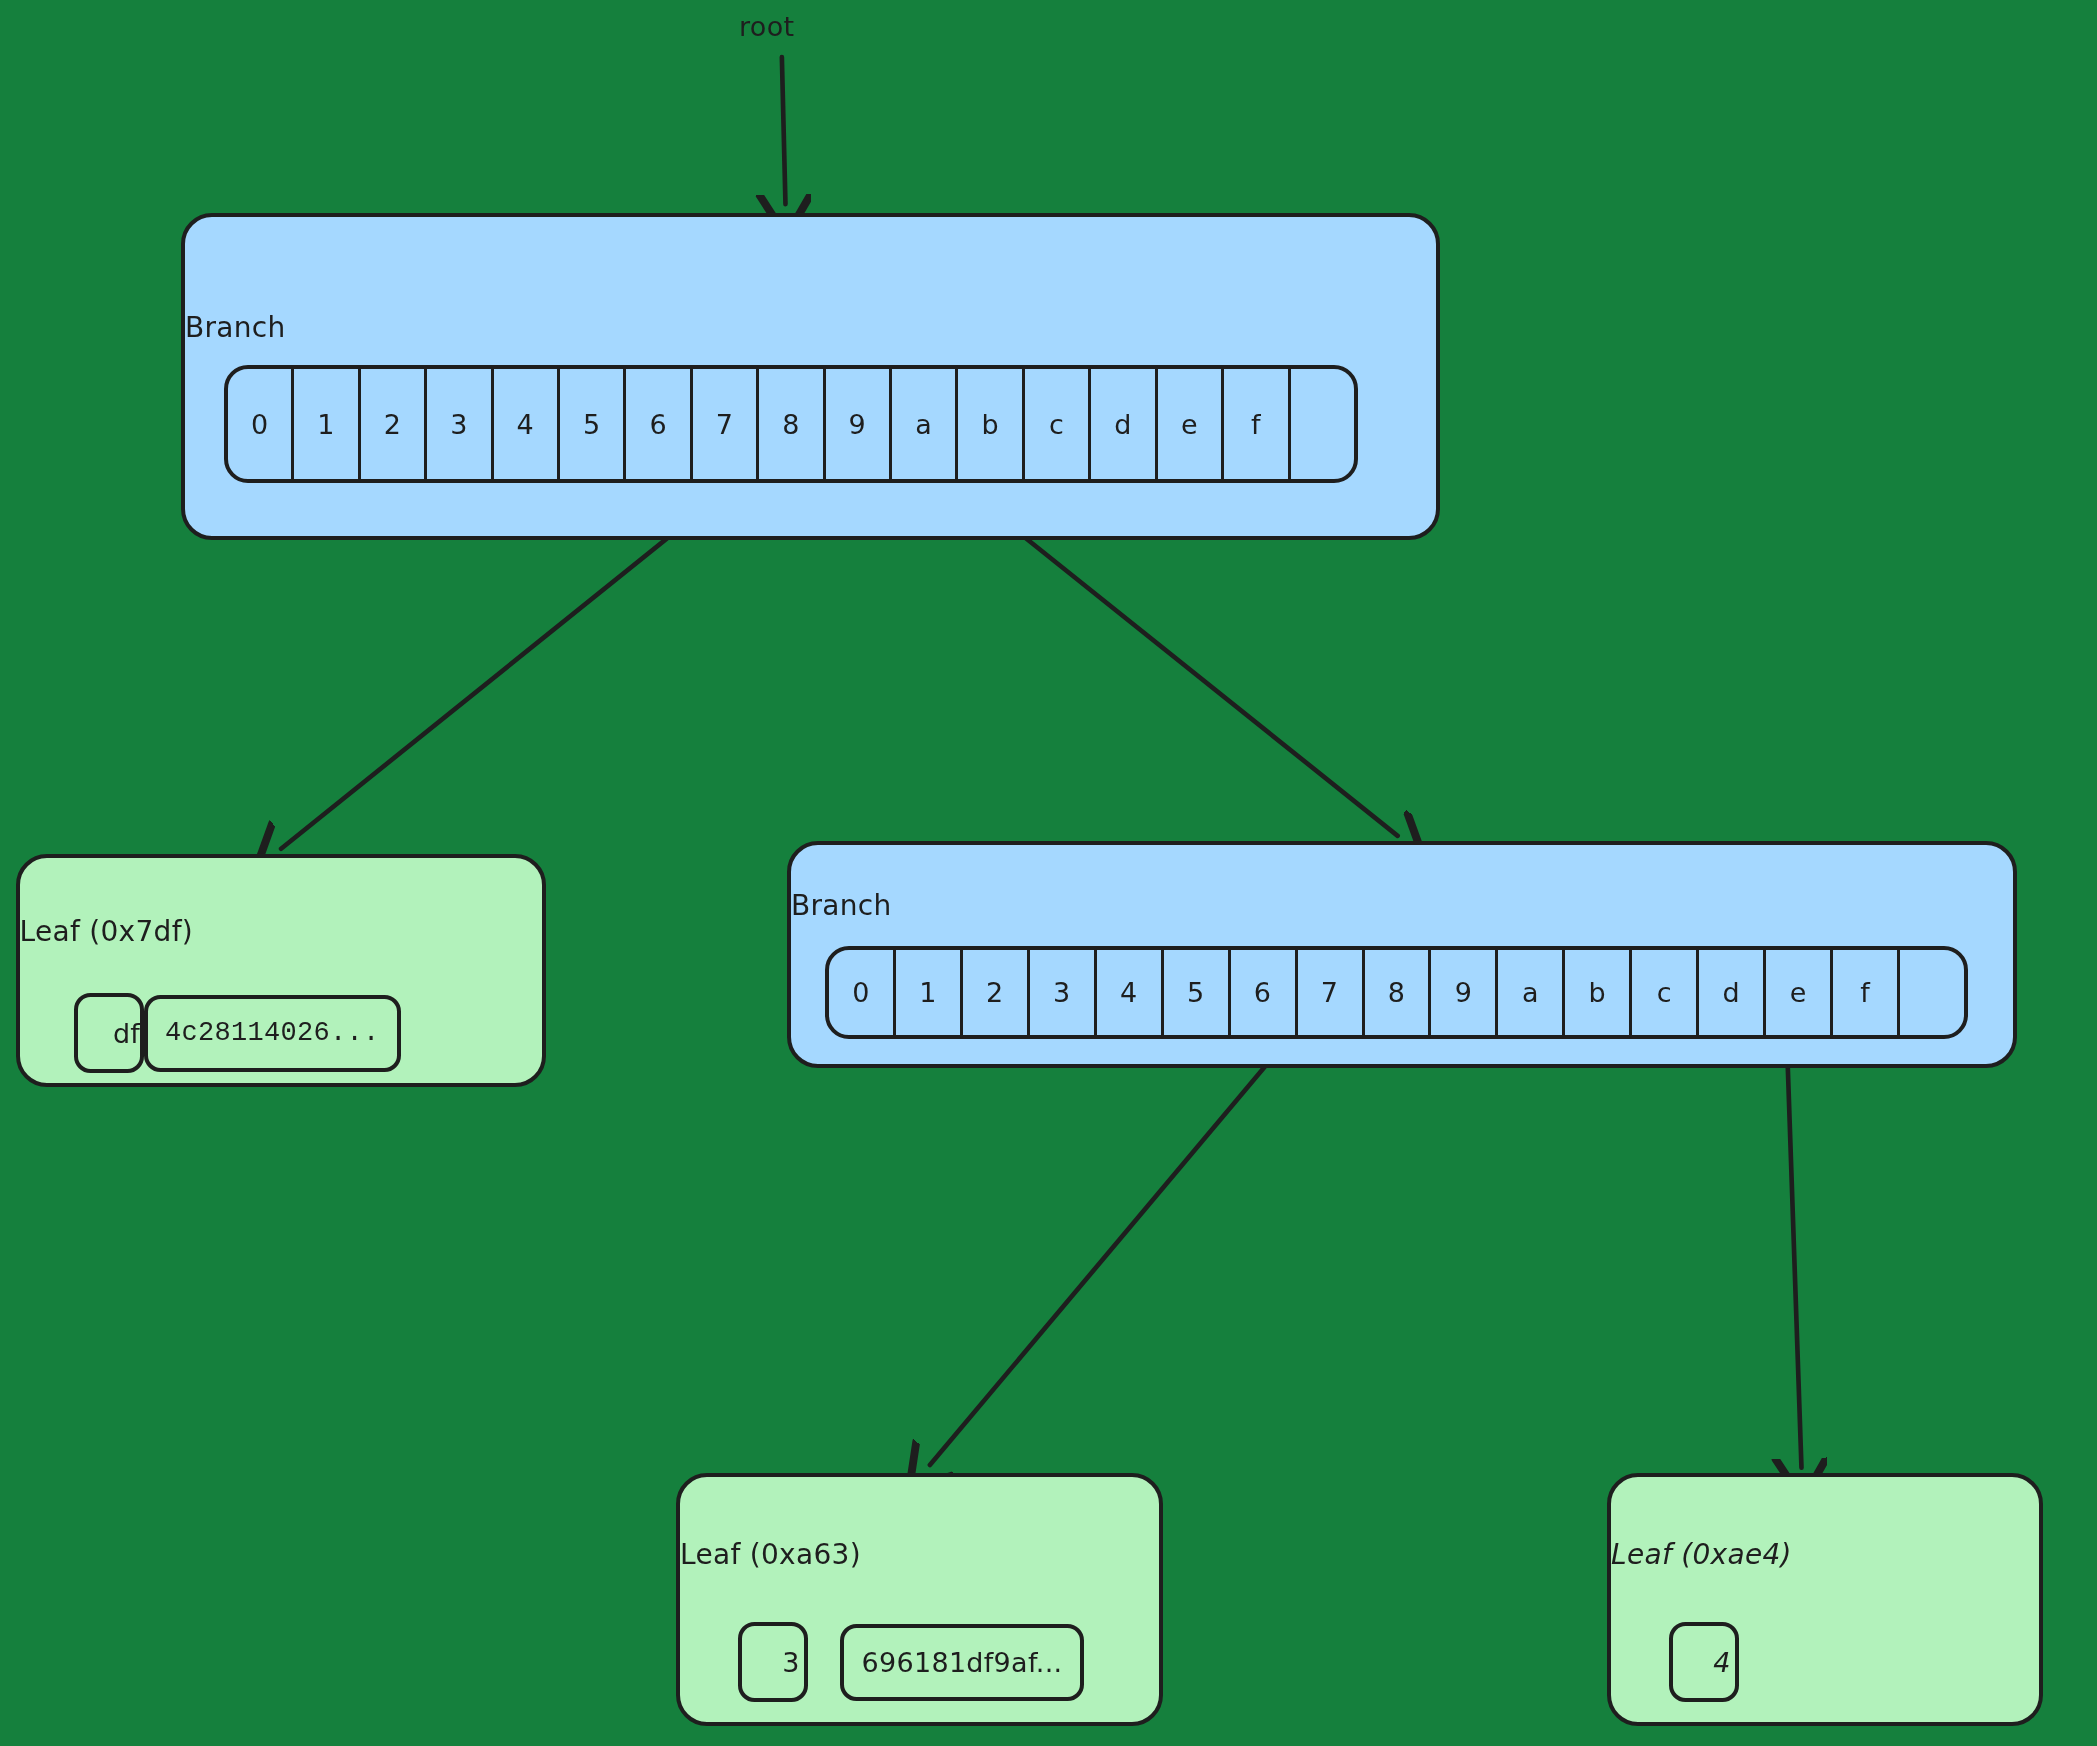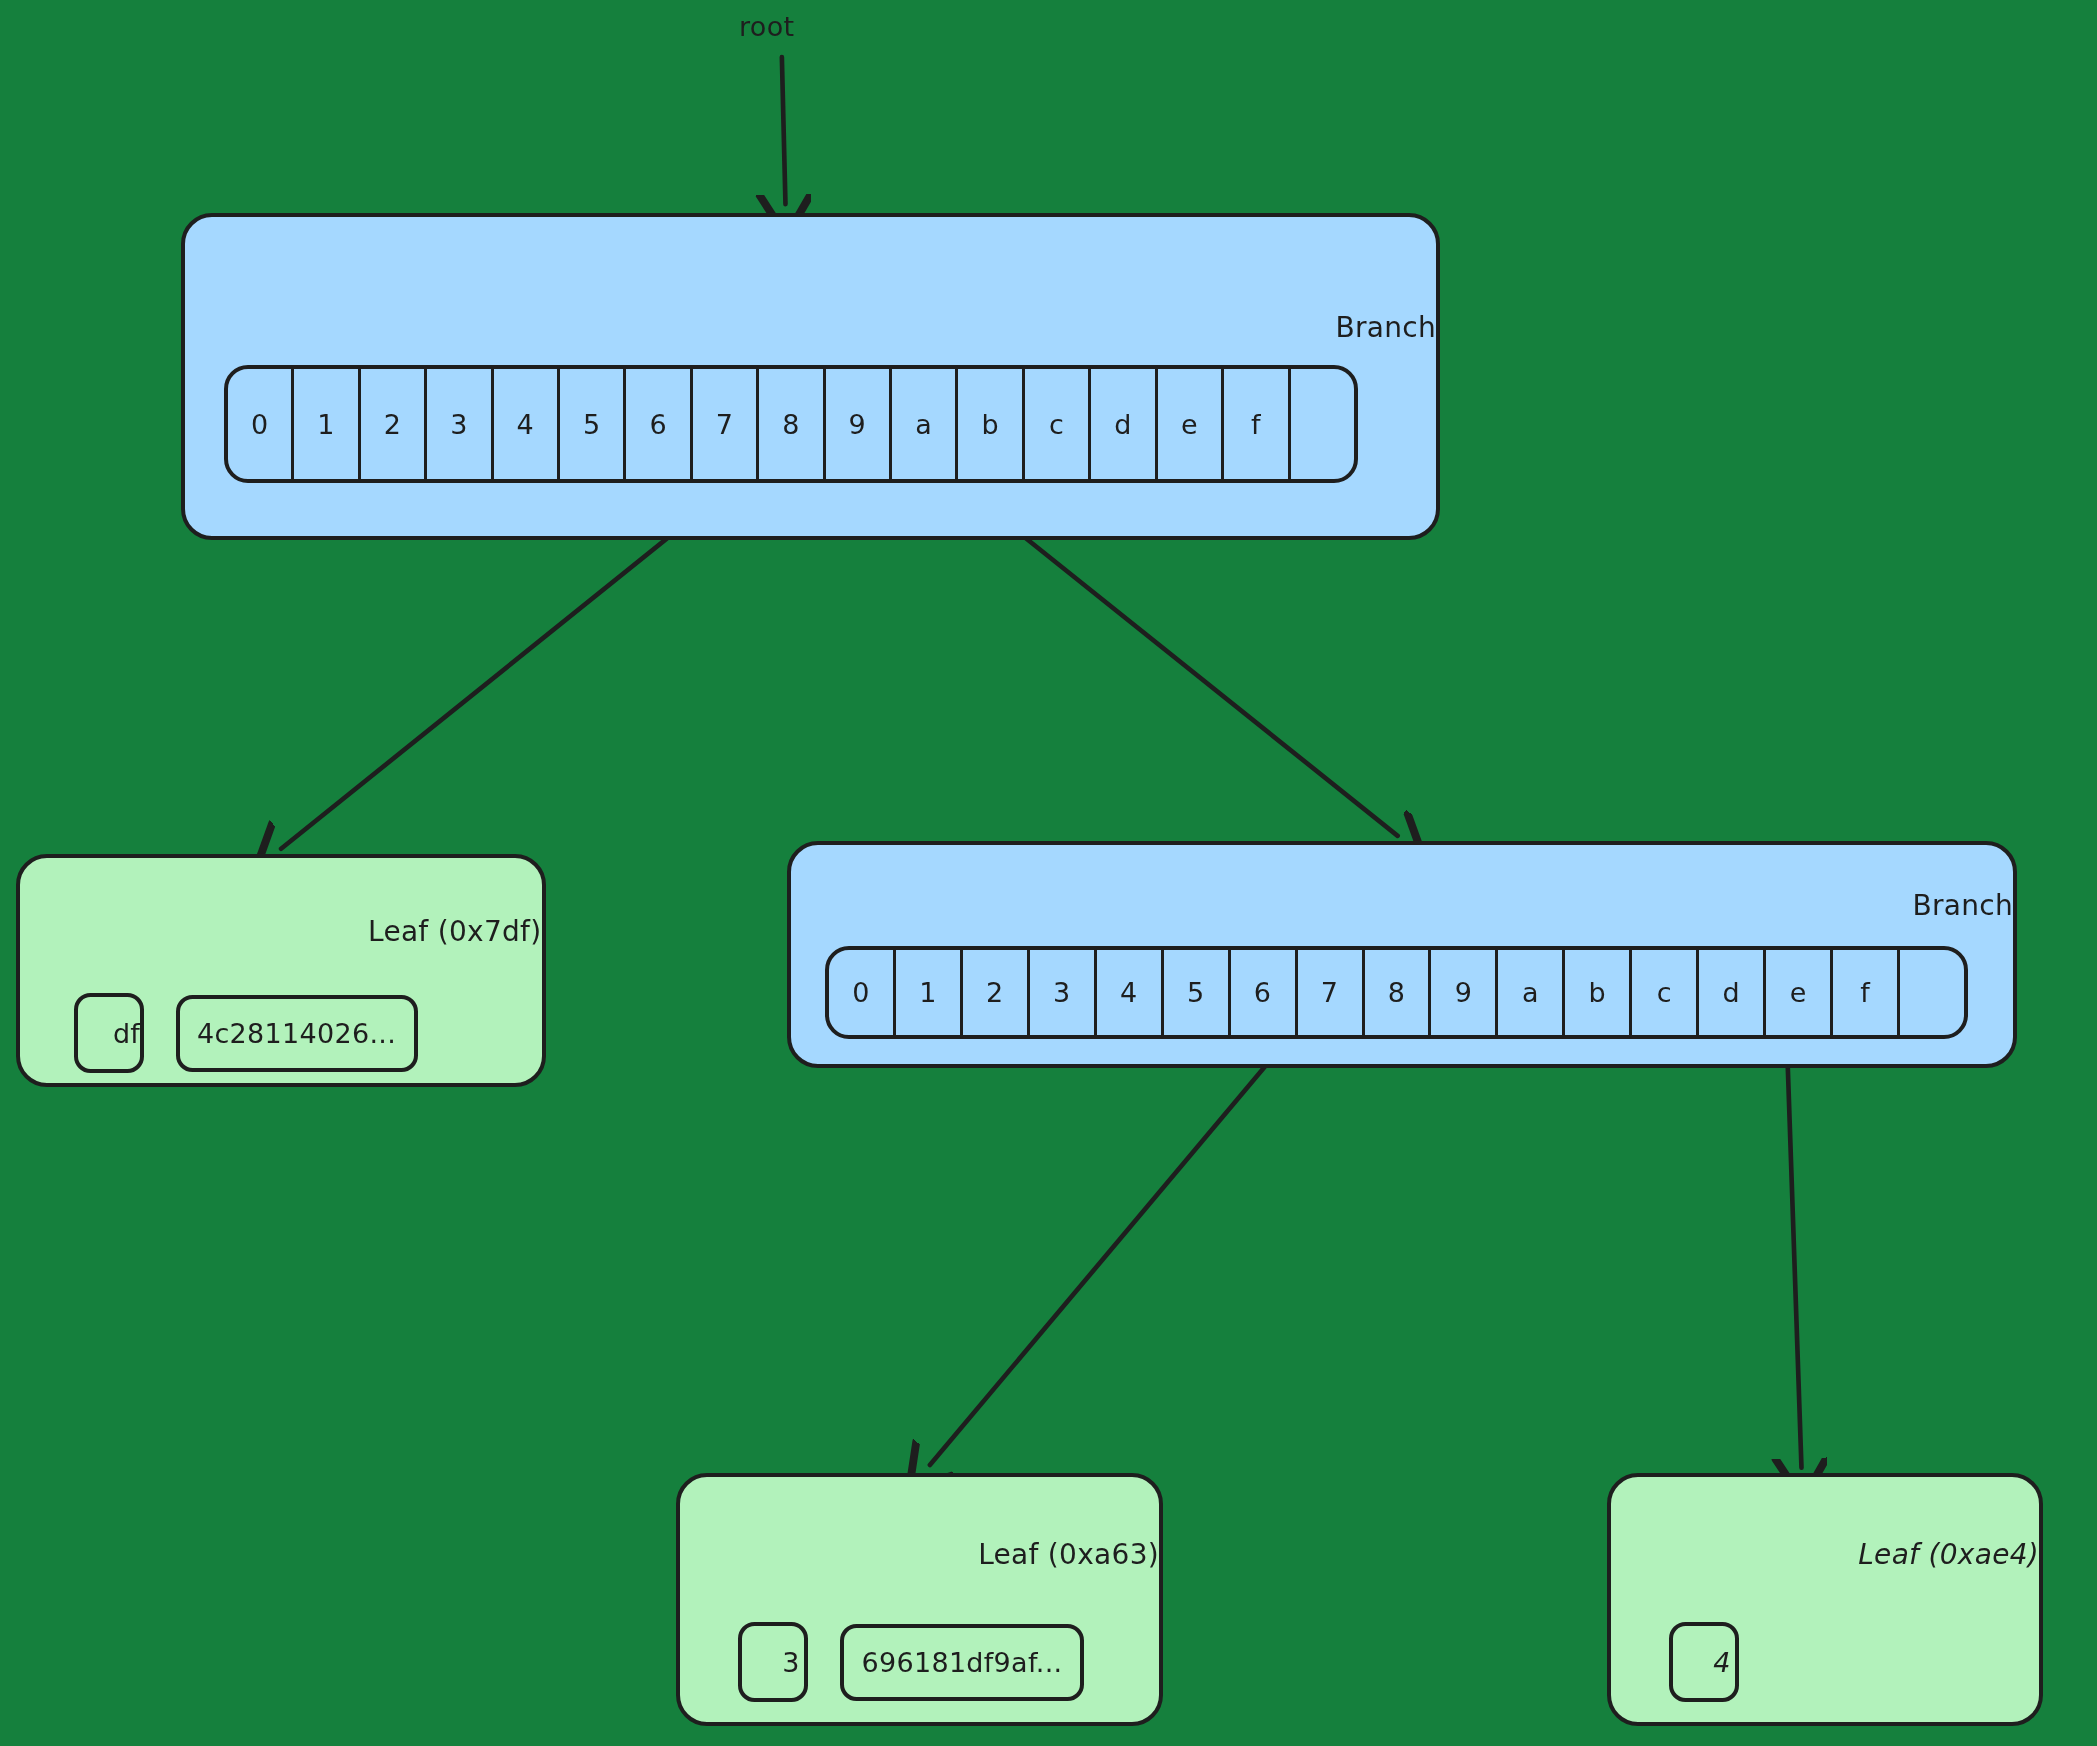--- a/index.html
+++ b/index.html
@@ -30,21 +30,21 @@
     border: 4.6px solid #1e1e1e;
     border-radius: 31px;
   }
   .node.branch { background: #a5d8ff; }
   .node.leaf   { background: #b2f2bb; }
 
   .node-title {
     position: absolute;
     left: 0;
     right: 0;
-    text-align: right;
+    text-align: left;
     font-size: 28px;
     color: #1e1e1e;
     white-space: nowrap;
     pointer-events: none;
   }
 
   
   .slot-strip {
     position: absolute;
     box-sizing: border-box;
@@ -151,21 +151,21 @@
         <div class="slot hand">e</div>
         <div class="slot hand">f</div>
         <div class="slot hand"></div>
       </div>
   </div>
 
   <div class="node leaf" style="left:15.5px; top:854px; width:530px; height:233px;">
     <div class="node-title hand" style="top:57px;">Leaf (0x7df)</div>
     <div class="leaf-cells" style="left:54px; top:135px;">
       <div class="cell key hand">df</div>
-      <div class="cell val hand" style="margin-left:32px;">4c28114026...</div>
+      <div class="cell val hand" style="font-family:Liberation Mono, monospace;">4c28114026...</div>
     </div>
   </div>
 
   <div class="node branch" style="left:787px; top:841px; width:1230px; height:227px;">
     <div class="node-title hand" style="top:44px;">Branch</div>
     <div class="slot-strip" style="left:34px; top:101px; width:1143px; height:93px;">
         <div class="slot hand">0</div>
         <div class="slot hand">1</div>
         <div class="slot hand">2</div>
         <div class="slot hand">3</div>

